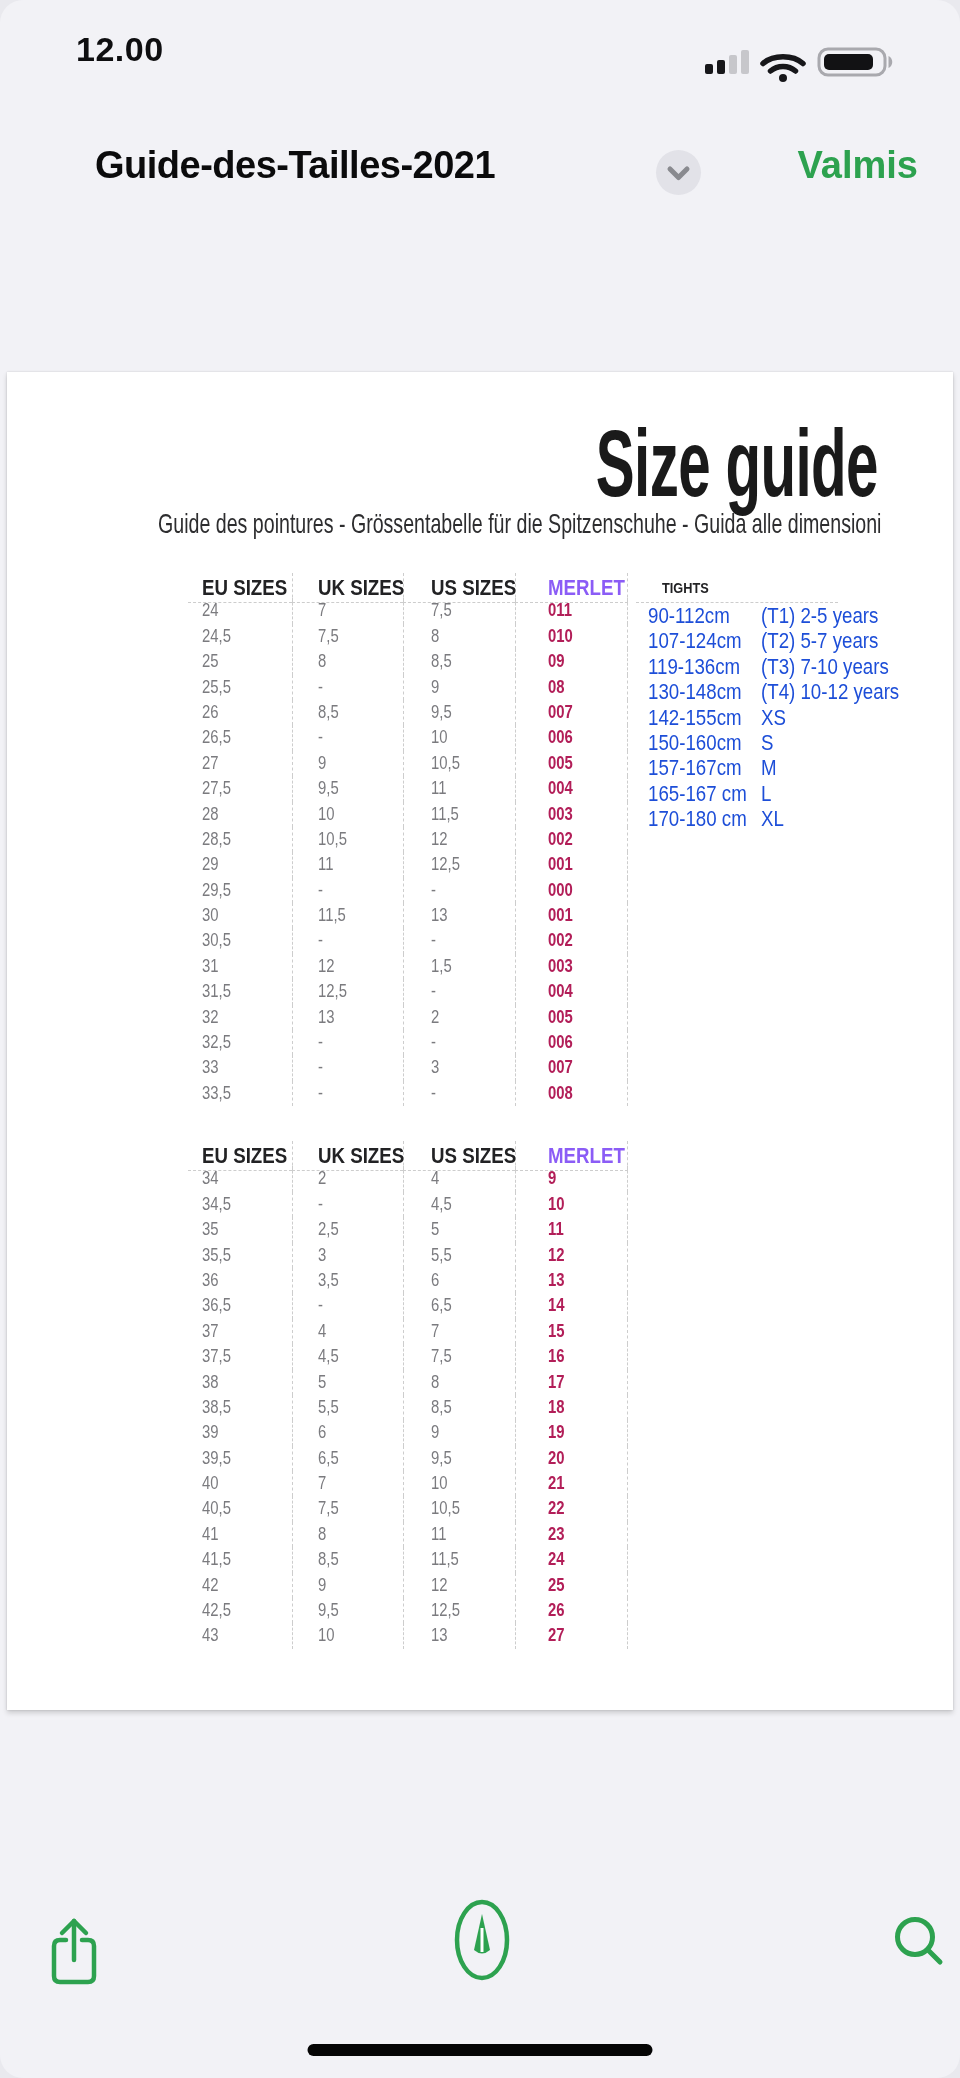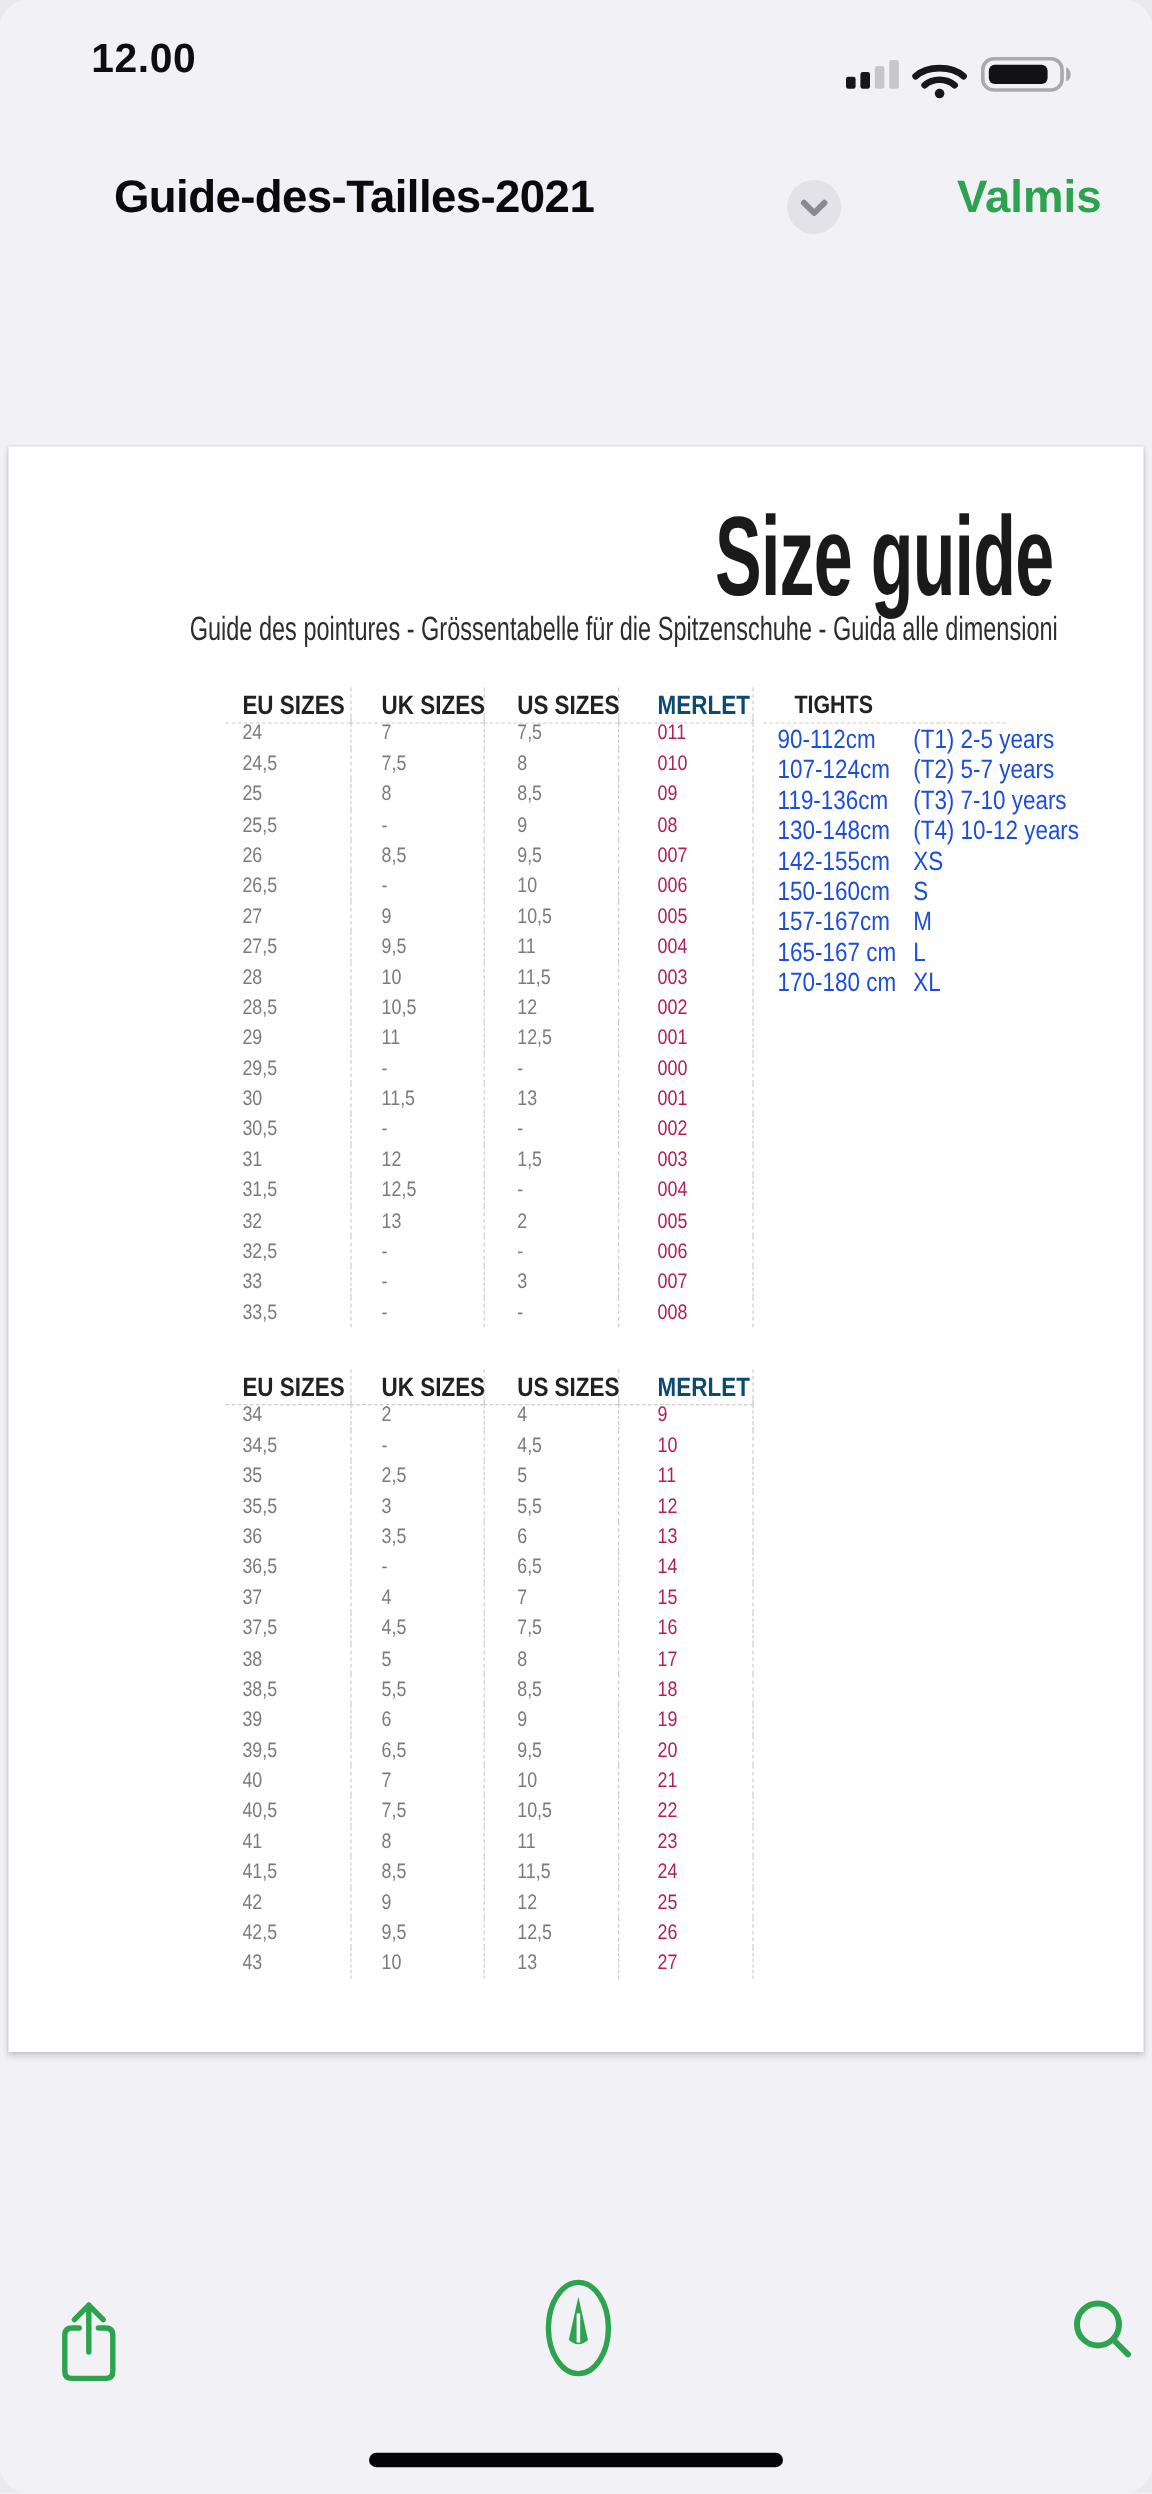--- a/index.html
+++ b/index.html
@@ -26,26 +26,26 @@
   
   .sizetable { position:absolute; left:181px; display:grid; grid-template-columns:104px 111px 112px 113px; grid-auto-rows:25.4px; }
   .sizetable .cell { overflow:visible; white-space:nowrap; }
   .sizetable .cell .txt { display:inline-block; transform:scaleX(.85); transform-origin:0 50%; }
   .sizetable .h { line-height:30px; height:30px; font-size:22px; font-weight:bold; color:#222224; border-bottom:1px dashed #cdcdcd; }
   .sizetable .v { line-height:25.4px; font-size:17.5px; color:#7b7b7f; }
   .sizetable .c0 { padding-left:14px; }
   .sizetable .c1 { padding-left:25px; border-left:1px dashed #cdcdcd; }
   .sizetable .c2 { padding-left:27px; border-left:1px dashed #cdcdcd; }
   .sizetable .c3 { padding-left:32px; border-left:1px dashed #cdcdcd; border-right:1px dashed #cdcdcd; }
-  .sizetable .h.c3 { color:#0c4a6e;text-decoration:underline; }
-  .sizetable .v.c3 { color:#b21e58; font-weight:normal; }
+  .sizetable .h.c3 { color:#8b5cf6;text-decoration:underline; }
+  .sizetable .v.c3 { color:#b21e58; font-weight:bold; }
 
   
   .tights { position:absolute; left:629px; top:201px; width:202px; }
-  .tights-h { height:30px; line-height:30px; padding-left:26px; font-size:21px; font-weight:bold; color:#222224; border-bottom:1px dashed #cdcdcd; }
+  .tights-h { height:30px; line-height:30px; padding-left:26px; font-size:15px; font-weight:bold; color:#222224; border-bottom:1px dashed #cdcdcd; }
   .tights-h .txt, .tights .txt { display:inline-block; transform:scaleX(.85); transform-origin:0 50%; white-space:nowrap; }
   .tights-rows { display:grid; grid-template-columns:113px 200px; grid-auto-rows:25.4px; }
   .tights-rows .cell { line-height:25.4px; font-size:22px; color:#1d4ed8; padding-left:12px; white-space:nowrap; }
 
   
   .toolbar-btn { position:absolute; background:none; border:none; cursor:pointer; }
   .home-indicator { position:absolute; left:50%; transform:translateX(-50%); top:2044px; width:345px; height:12px; border-radius:6px; background:#050505; }
 </style>
 </head>
 <body>

